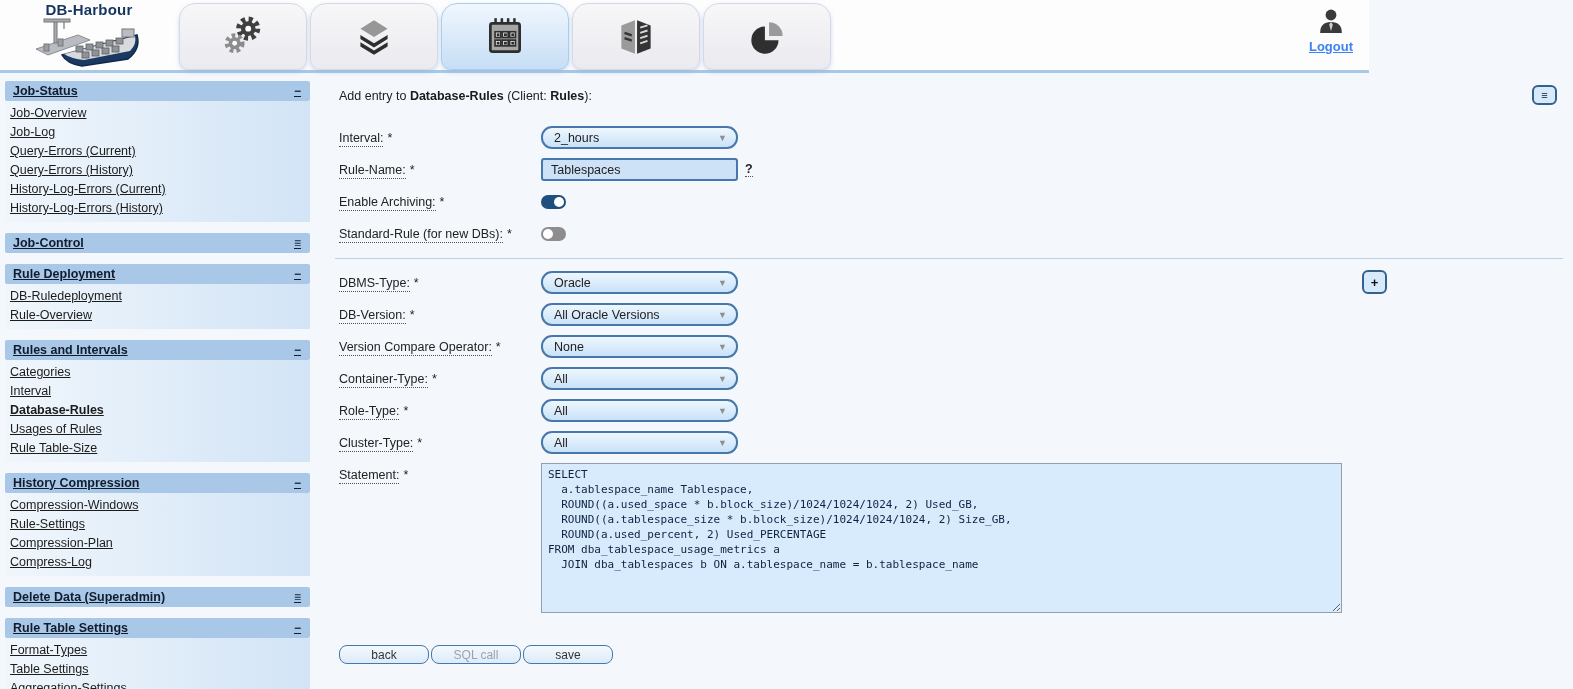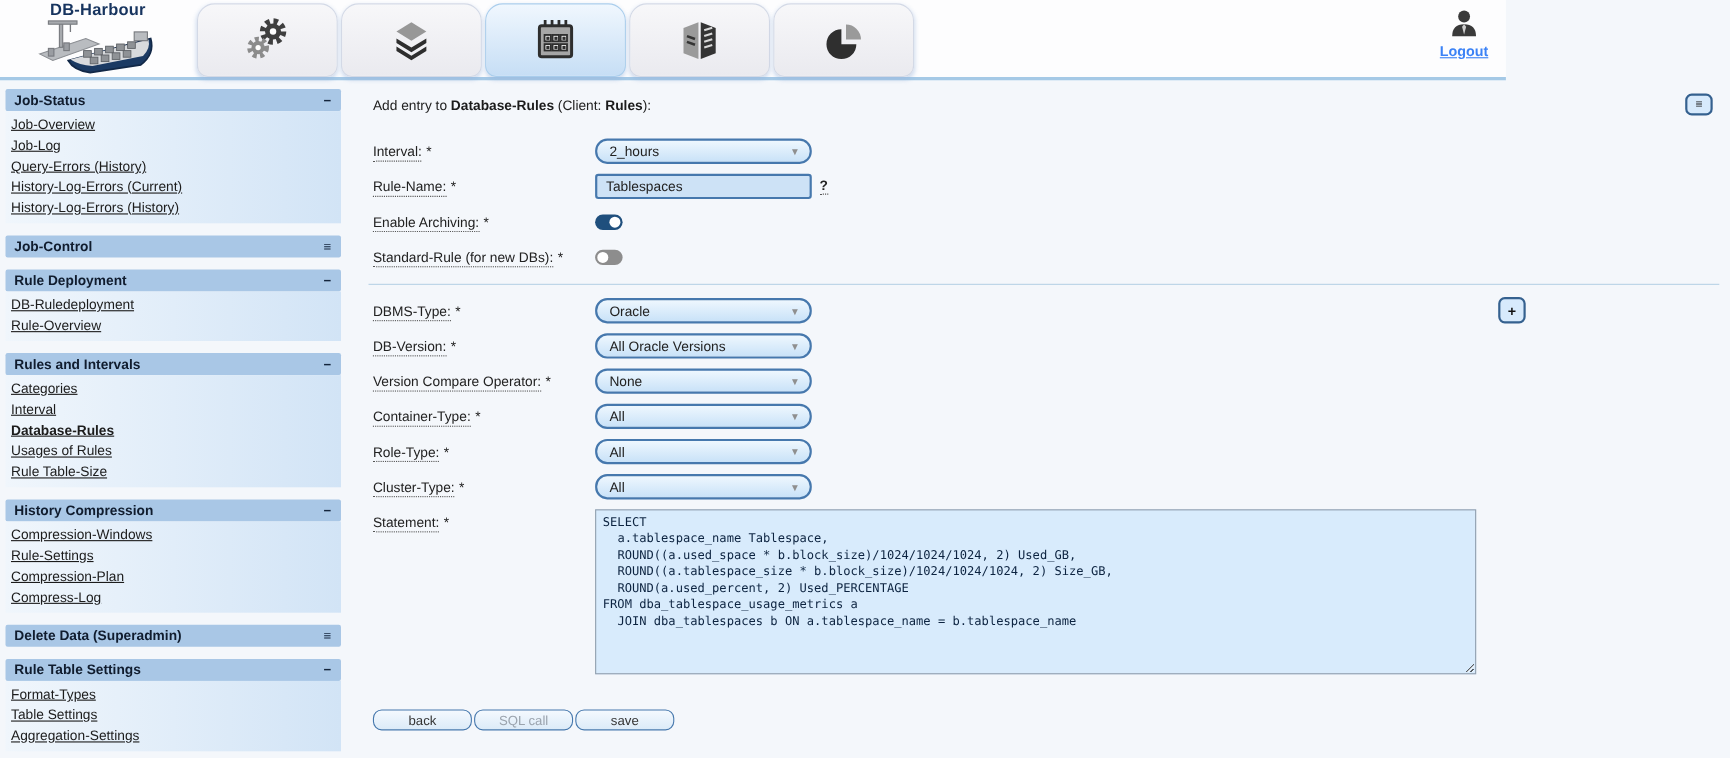--- a/index.html
+++ b/index.html
@@ -50,20 +50,21 @@
   }
 
   
   .sidebar { position:absolute; left:5px; top:81px; width:305px; }
   .section { margin-bottom:11px; }
   .sec-h {
     background:#a9c7e6; color:#101c2e; font-weight:bold; font-size:12.5px;
     padding:3px 9px 3px 8px; border-radius:2px;
     display:flex; justify-content:space-between; align-items:center;
     cursor:pointer;
+    text-decoration:underline;
   }
   .sec-c { font-weight:bold; font-size:12px; color:#13243c; line-height:10px; }
   .sec-b {
     background: linear-gradient(90deg,#f0f6fc 0%,#d2e4f6 100%);
     padding:3px 0 4px 0;
   }
   .sb-link {
     display:block; margin-left:3px; padding:2px 2px;
     font-size:12.5px; color:#1c1c1c; text-decoration:underline; cursor:pointer;
     line-height:15px;
@@ -257,20 +258,21 @@
 
 <div class="sidebar" id="sidebar">
     <div class="section">
       <div class="sec-h">
         <span>Job-Status</span>
         <span class="sec-c">−</span>
       </div>
       <div class="sec-b">
         <a class="sb-link">Job-Overview</a>
         <a class="sb-link">Job-Log</a>
+        <a class="sb-link">Query-Errors (Current)</a>
         <a class="sb-link">Query-Errors (History)</a>
         <a class="sb-link">History-Log-Errors (Current)</a>
         <a class="sb-link">History-Log-Errors (History)</a>
       </div>
     </div>
     <div class="section">
       <div class="sec-h">
         <span>Job-Control</span>
         <span class="sec-c">≡</span>
       </div>

